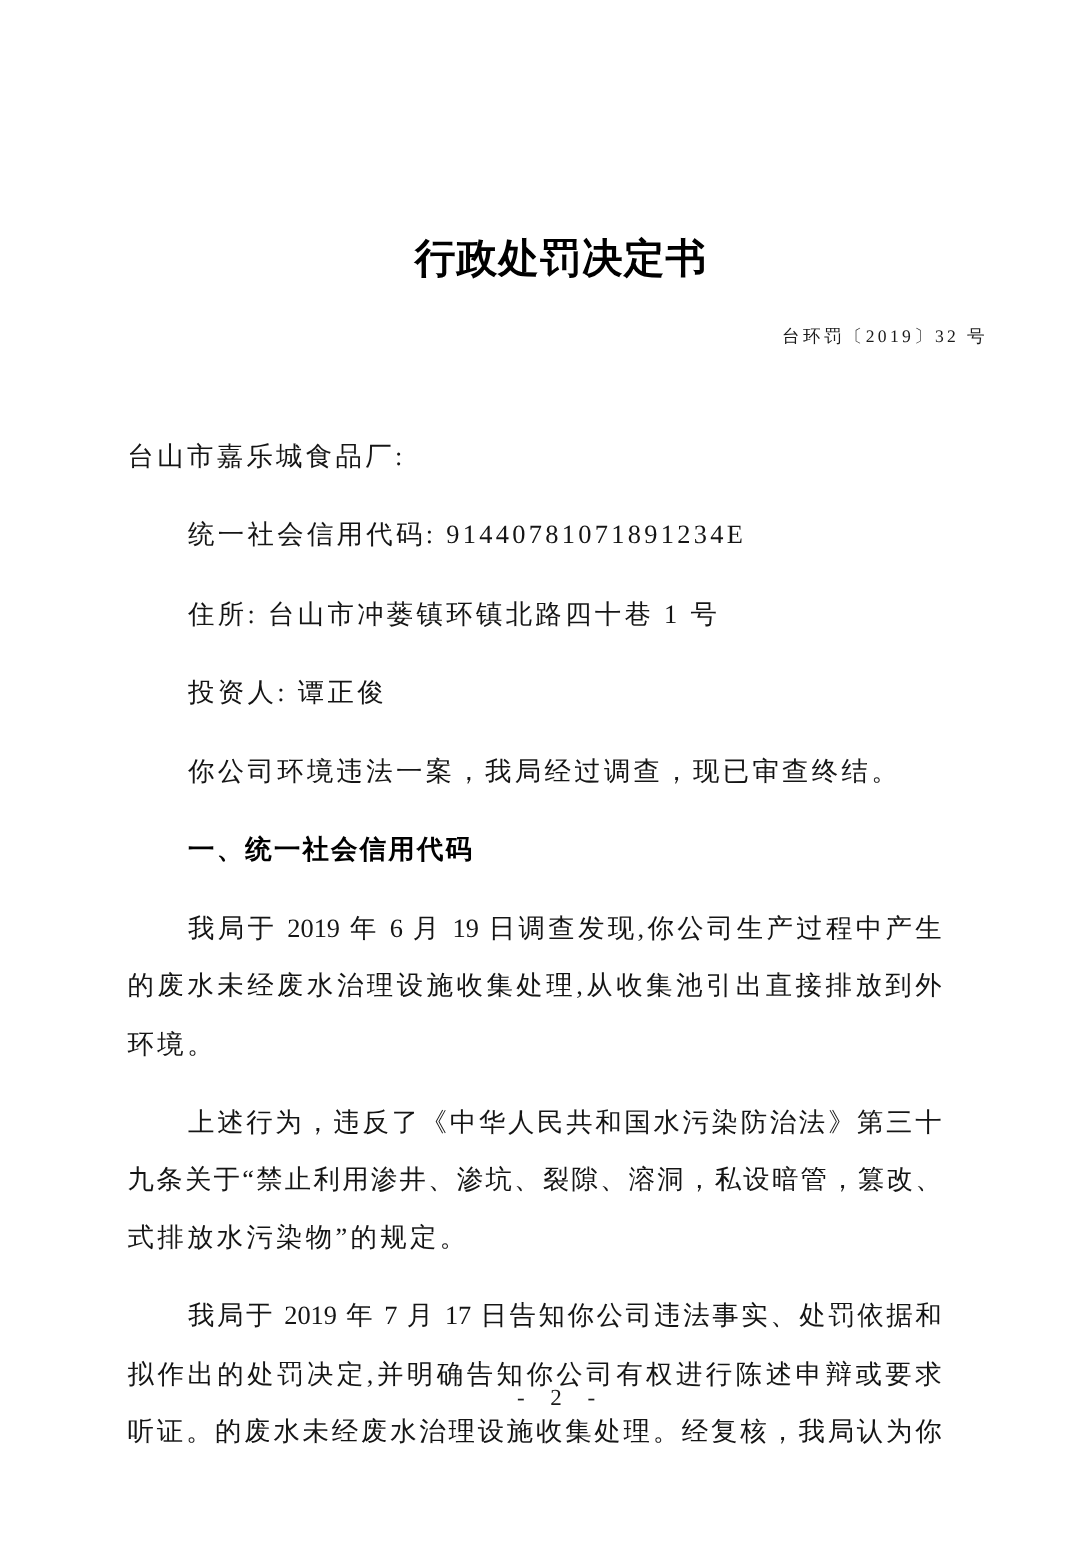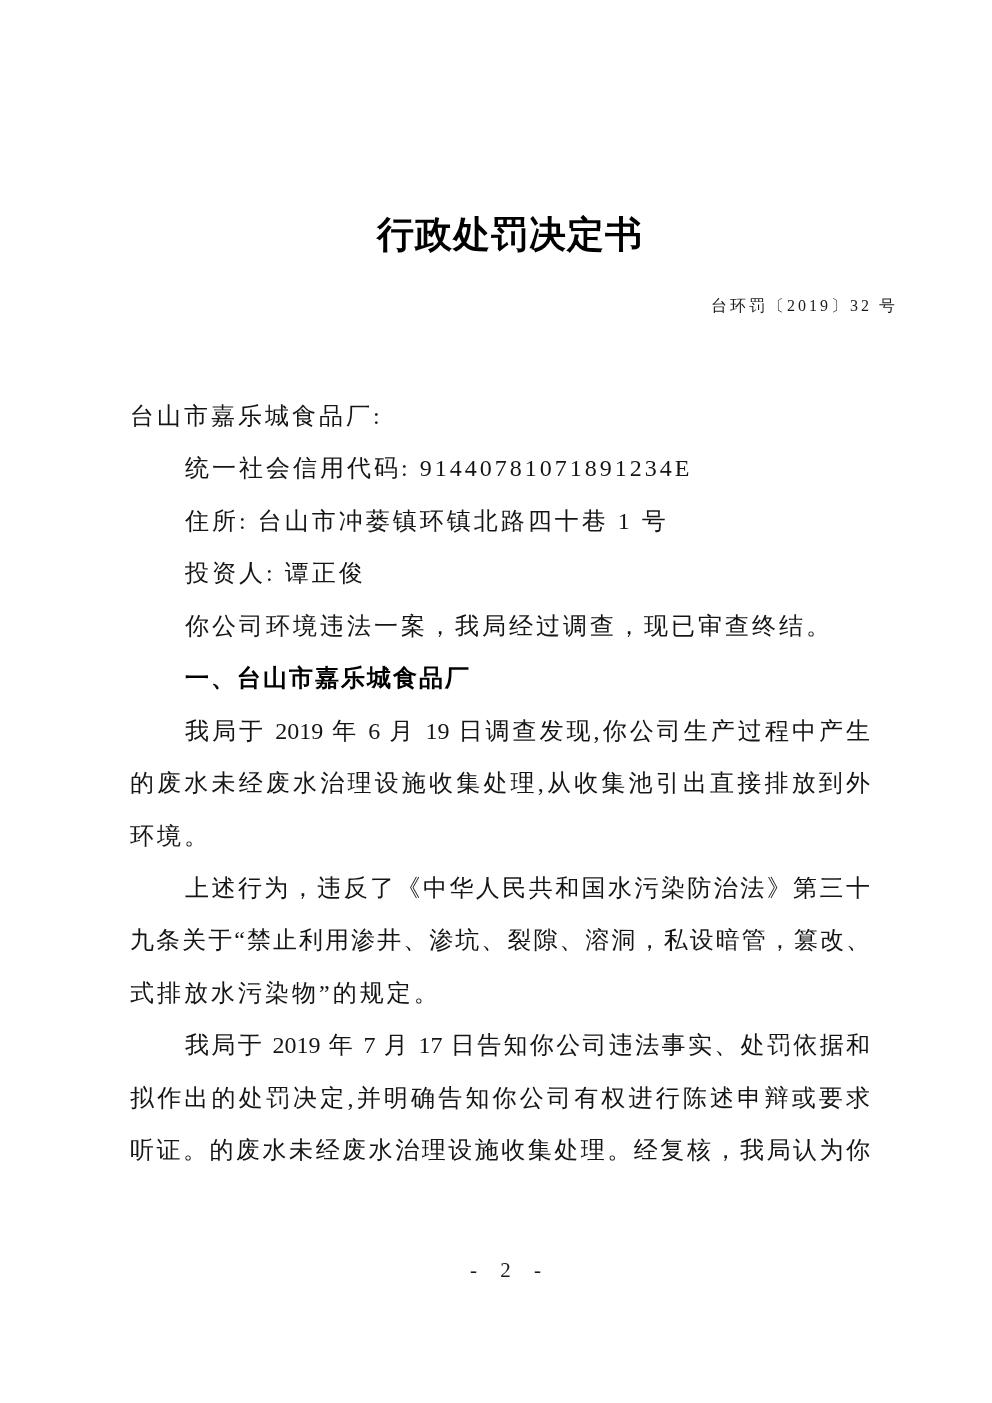--- a/index.html
+++ b/index.html
@@ -33,33 +33,34 @@
     position: absolute;
     top: 296px;
     right: 122px;
     font-size: 16px;
     letter-spacing: 3px;
     color: #1a1a1a;
   }
   .body-lines {
     position: absolute;
     top: 401px;
-    left: 130px;
+    left: 116px;
     width: 740px;
   }
   .line {
     height: 52.45px;
     font-size: 24px;
     line-height: 30px;
     letter-spacing: 3px;
     white-space: pre;
     color: #151515;
   }
   .line.ind {
     padding-left: 55px;
+    margin-top: 19px;
   }
   .line.just {
     letter-spacing: 0;
     white-space: normal;
     text-align: justify;
     text-align-last: justify;
   }
   .line.ind.just {
     padding-left: 0;
     text-indent: 55px;
@@ -89,21 +90,21 @@
   <div class="doc-title">行政处罚决定书</div>
 
   <div class="doc-number">台环罚〔2019〕32 号</div>
 
   <div class="body-lines">
     <div class="line">台山市嘉乐城食品厂:</div>
     <div class="line ind">统一社会信用代码: 91440781071891234E</div>
     <div class="line ind">住所: 台山市冲蒌镇环镇北路四十巷 1 号</div>
     <div class="line ind">投资人: 谭正俊</div>
     <div class="line ind">你公司环境违法一案，我局经过调查，现已审查终结。</div>
-    <div class="line ind heading">一、台山市嘉乐城食品厂</div>
+    <div class="line ind heading">一、统一社会信用代码</div>
     <div class="line ind just">我局于 2019 年 6 月 19 日调查发现,你公司生产过程中产生</div>
     <div class="line just">的废水未经废水治理设施收集处理,从收集池引出直接排放到外</div>
     <div class="line">环境。</div>
     <div class="line ind just">上述行为，违反了《中华人民共和国水污染防治法》第三十</div>
     <div class="line just">九条关于“禁止利用渗井、渗坑、裂隙、溶洞，私设暗管，篡改、</div>
     <div class="line">式排放水污染物”的规定。</div>
     <div class="line ind just">我局于 2019 年 7 月 17 日告知你公司违法事实、处罚依据和</div>
     <div class="line just">拟作出的处罚决定,并明确告知你公司有权进行陈述申辩或要求</div>
     <div class="line just">听证。的废水未经废水治理设施收集处理。经复核，我局认为你</div>
   </div>

